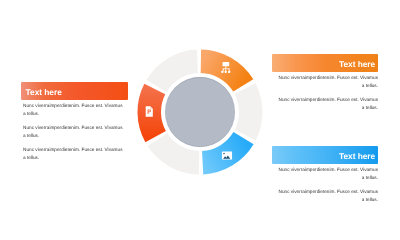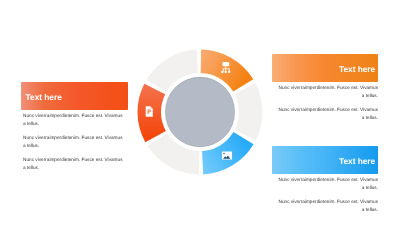--- a/index.html
+++ b/index.html
@@ -3,21 +3,21 @@
 <meta charset="utf-8">
 <style>
   html,body{margin:0;padding:0;}
   body{width:400px;height:225px;background:#ffffff;overflow:hidden;
        font-family:"Liberation Sans",sans-serif;
        -webkit-font-smoothing:antialiased;text-rendering:geometricPrecision;}
   .slide{position:relative;width:400px;height:225px;background:#fff;}
 
   
   .block{position:absolute;}
-  .bar{position:relative;height:28px;border-radius:1px;display:flex;align-items:center;}
+  .bar{position:relative;height:18px;border-radius:1px;display:flex;align-items:center;}
   .bar-title{will-change:transform;transform:translateZ(0);font-size:8.4px;font-weight:bold;color:#ffffff;letter-spacing:-0.05px;
              line-height:12px;white-space:nowrap;position:relative;top:0.5px;}
   .bar.left .bar-title{padding-left:4.6px;}
   .block.left-blk .para{margin-left:2.3px;width:101px;}
   .block.right-blk .para{margin-right:0px;width:101px;margin-left:auto;}
   .bar.right{justify-content:flex-end;}
   .bar.right .bar-title{padding-right:3.2px;}
   .para{will-change:transform;transform:translateZ(0);font-size:4.72px;line-height:7.8px;color:#333333;margin-top:6.6px;}
   .bar + .para{margin-top:1.6px;}
   .para.r{text-align:right;}

